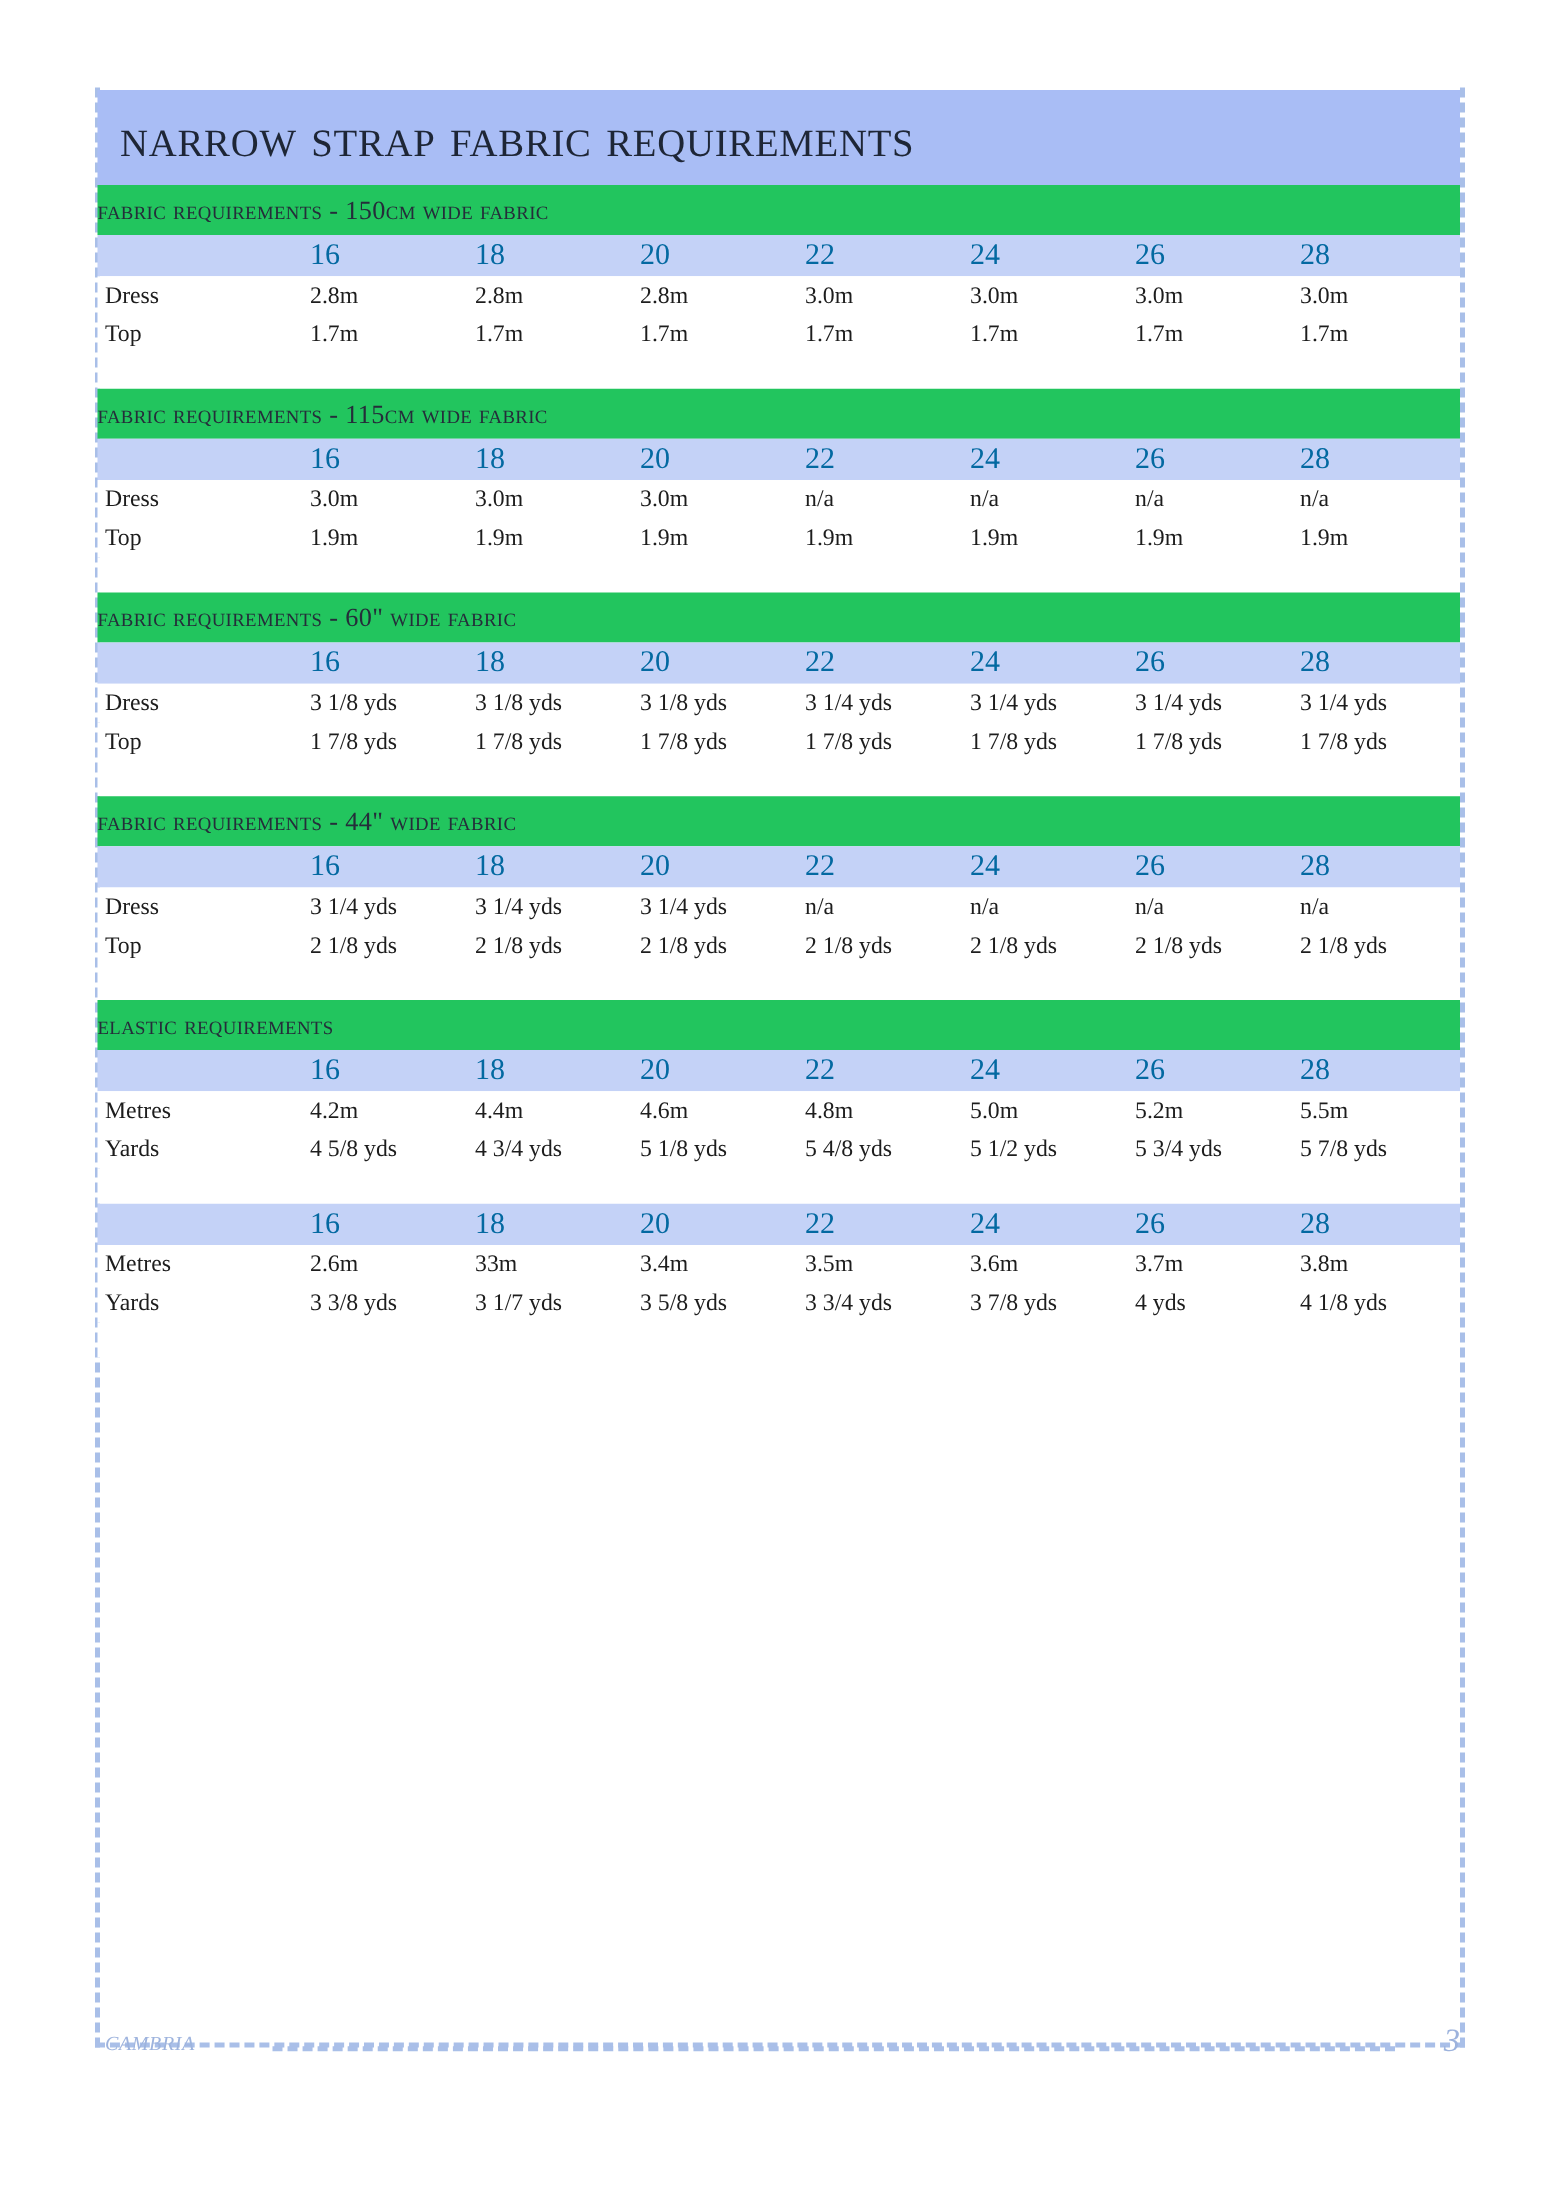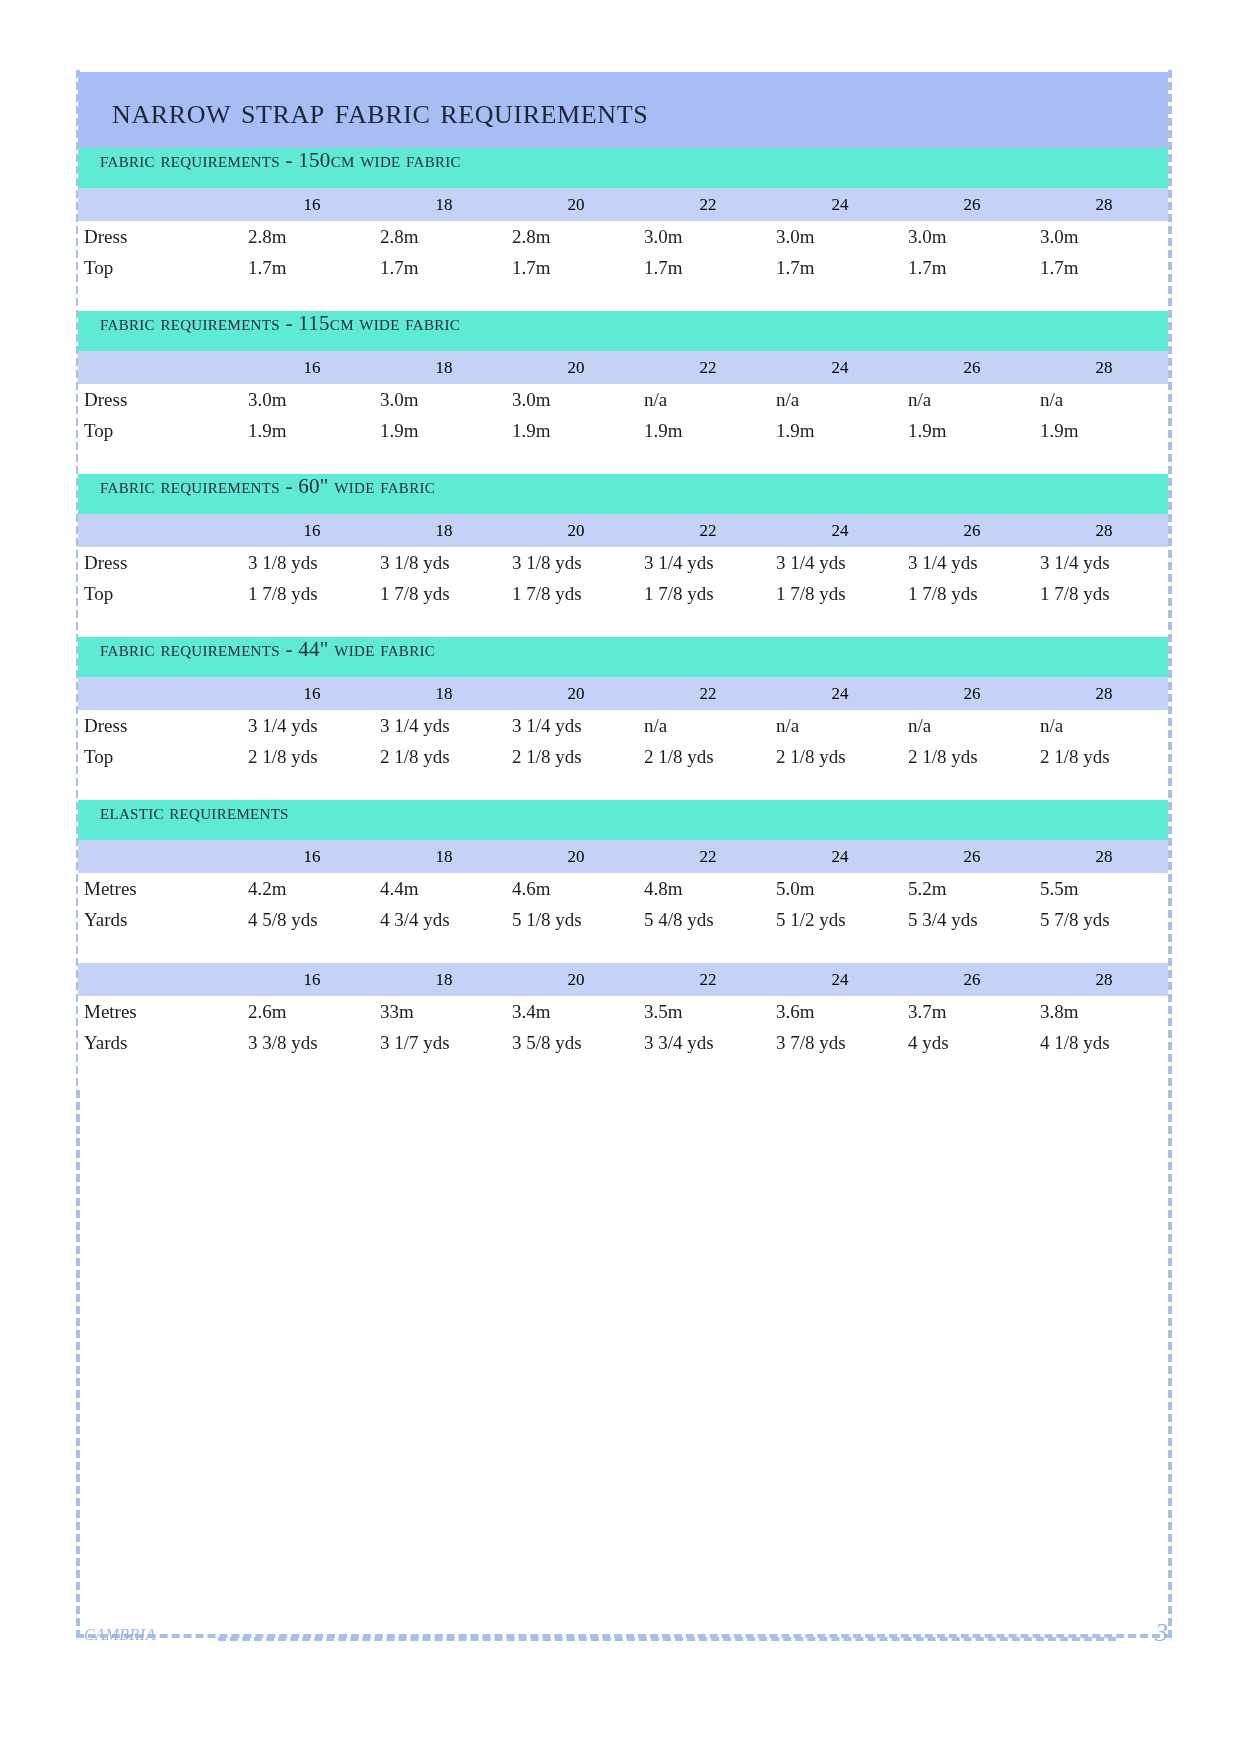--- a/index.html
+++ b/index.html
@@ -47,39 +47,37 @@
   
   .title-banner {
     background: #a9bdf5;
     height: 76px;
     display: flex;
     align-items: center;
     padding-left: 18px;
     box-sizing: border-box;
   }
   .title-banner .title-text {
-    font-size: 37px;
+    font-size: 44px;
     letter-spacing: 0.6px;
     color: #1e2636;
     font-variant: small-caps;
     text-transform: lowercase;
     font-weight: 400;
-    margin-left: 16px;
   }
 
   
   .table-block {
     width: 100%;
   }
   .section-header {
-    background: #5eead4;
+    background: #22c55e;
     height: 40px;
     display: flex;
-    align-items: flex-start;
-    padding-left: 22px;
+    align-items: center;
     box-sizing: border-box;
   }
   .section-header .sh-text {
     font-size: 21px;
     color: #252d3a;
     font-variant: small-caps;
     text-transform: lowercase;
     letter-spacing: 0.3px;
   }
 
@@ -88,23 +86,23 @@
     border-collapse: collapse;
     table-layout: fixed;
   }
   table.grid col.c-label { width: 166px; }
   table.grid col.c-size  { width: 132px; }
 
   table.grid thead th {
     background: #c4d2f7;
     height: 33px;
     font-weight: 400;
-    font-size: 17px;
-    color: #000000;
-    text-align: center;
+    font-size: 24px;
+    color: #0369a1;
+    text-align: left;
     padding: 0 0 0 4px;
     vertical-align: middle;
   }
   table.grid thead th.lbl { background: #c4d2f7; }
 
   table.grid tbody td {
     background: #ffffff;
     height: 31px;
     font-size: 19px;
     color: #1d1d1d;

